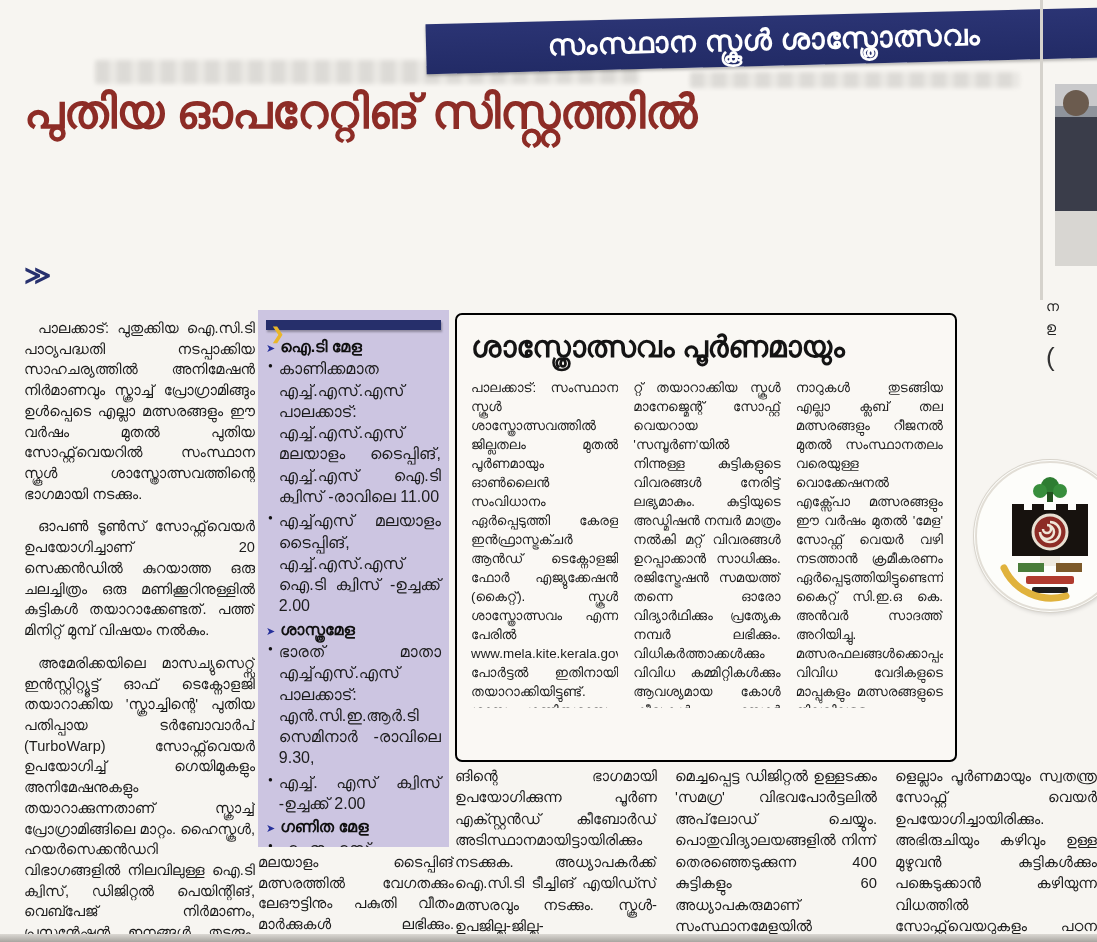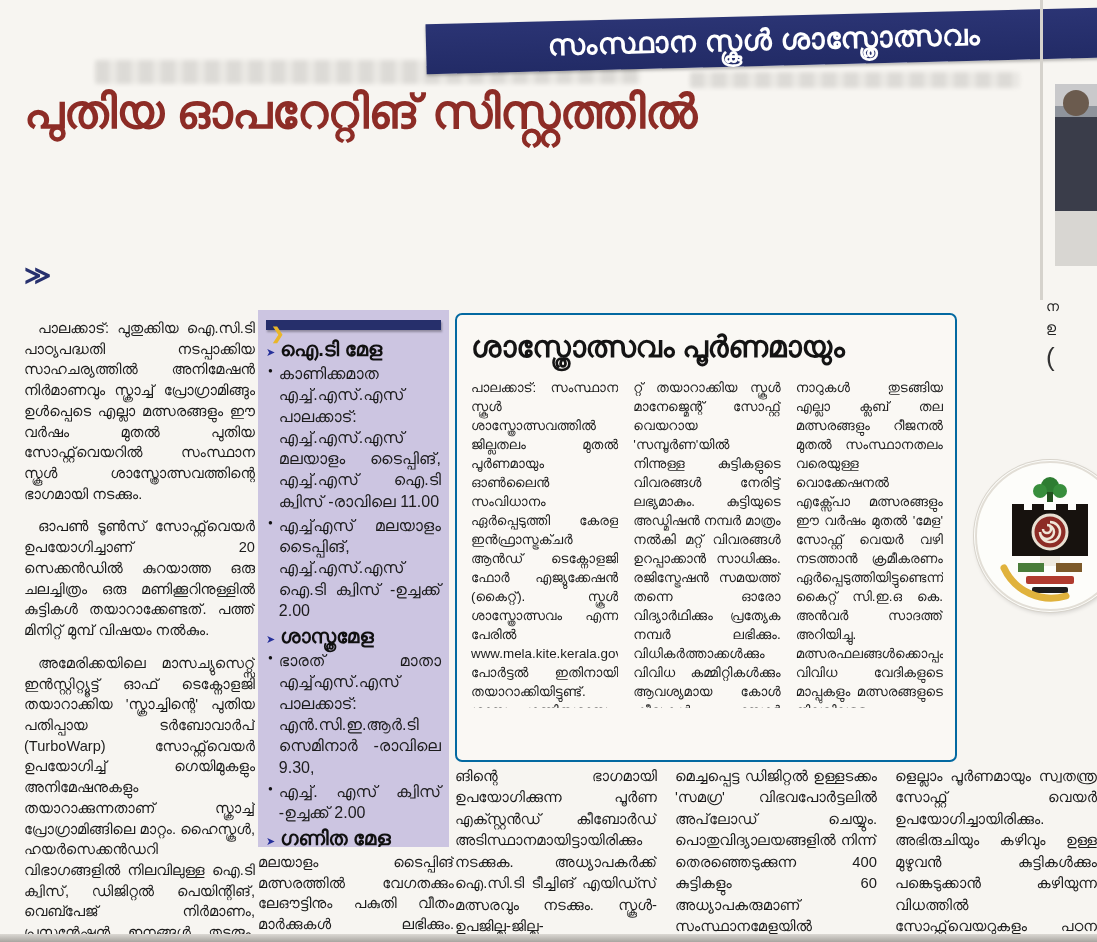--- a/index.html
+++ b/index.html
@@ -17,28 +17,28 @@
   #subhead .mark{color:#27306e;font-size:26px;}
   
   #leftcol{position:absolute;left:24px;top:306px;width:231px;height:630px;overflow:hidden;font-size:14.6px;line-height:1.42;text-align:justify;}
   #leftcol p{margin:12px 0 2px 0;text-indent:14px;}
   
   #sched{position:absolute;left:258px;top:310px;width:191px;height:537px;background:#ccc5e1;padding:8px 8px 6px 8px;overflow:hidden;}
   #sched .hdr{position:relative;background:#262f6b;color:#fff;font-weight:bold;font-size:16.5px;padding:5px 6px 5px 24px;margin:2px 0 8px 0;box-shadow:1px 2px 2px rgba(0,0,0,.3);}
   #sched .hdr .chev{position:absolute;left:5px;top:4px;color:#e9b62a;font-size:16px;font-weight:bold;}
   .sec-h{display:flex;align-items:baseline;gap:5px;margin:4px 0 2px 0;}
   .sec-h .arr{color:#26309a;font-size:11px;flex:0 0 auto;}
-  .sec-h .ht{font-weight:800;font-size:20px;color:#101010;line-height:1.15;}
+  .sec-h .ht{font-weight:800;font-size:16px;color:#101010;line-height:1.15;}
   .itm{display:flex;gap:6px;margin:1px 0 3px 2px;}
   .itm .dot{flex:0 0 auto;font-size:8px;line-height:1.9;color:#111;}
   .itm .it{font-size:16px;line-height:1.33;text-align:justify;}
   
   #under-sched{position:absolute;left:258px;top:852px;width:196px;height:84px;overflow:hidden;font-size:14.6px;line-height:1.42;text-align:justify;}
   
-  #kite{position:absolute;left:455px;top:313px;width:502px;height:449px;border:2px solid #0369a1;border-radius:7px;background:#faf8f4;padding:12px 12px 8px 14px;overflow:hidden;}
+  #kite{position:absolute;left:455px;top:313px;width:502px;height:449px;border:2px solid #000000;border-radius:7px;background:#faf8f4;padding:12px 12px 8px 14px;overflow:hidden;}
   #kite .kh{font-size:30px;font-weight:800;color:#141414;line-height:1.35;margin-bottom:10px;letter-spacing:-.3px;}
   #kite .cols{display:flex;gap:15px;}
   #kite .col{flex:1 1 0;font-size:13.4px;line-height:1.42;text-align:justify;height:330px;overflow:hidden;}
   
   #bottom{position:absolute;left:455px;top:766px;width:642px;height:170px;display:flex;gap:18px;overflow:hidden;}
   #bottom .bcol{flex:1 1 0;font-size:14.8px;line-height:1.45;text-align:justify;overflow:hidden;}
   
   #photo{position:absolute;left:1055px;top:84px;width:42px;height:182px;background:linear-gradient(180deg,#c9c9cb 0 12%,#8f949c 12% 18%,#3a3d4a 18% 70%,#d8d6d2 70%);overflow:hidden;}
   #photo .head{position:absolute;left:8px;top:6px;width:26px;height:26px;border-radius:50%;background:#6b5b4e;}
   #frags{position:absolute;left:1046px;top:296px;width:50px;height:130px;overflow:hidden;font-size:14px;line-height:1.5;color:#222;}

